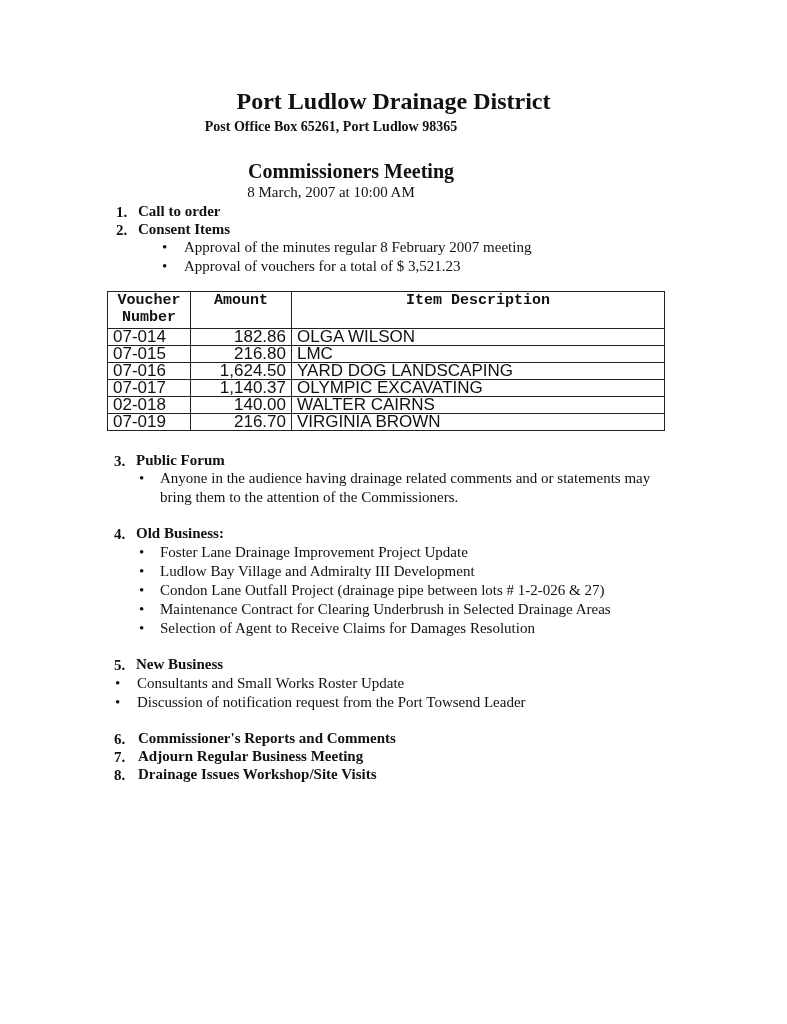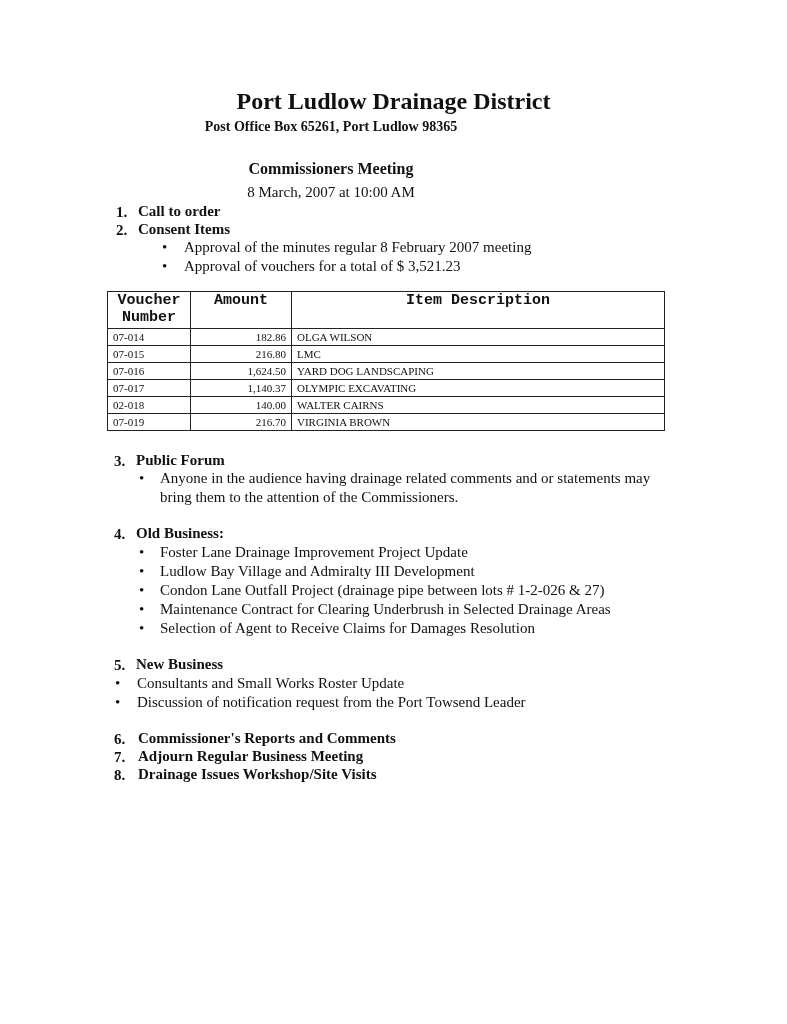--- a/index.html
+++ b/index.html
@@ -2,31 +2,31 @@
 <html><head>
 <meta charset="utf-8">
 <style>
   html, body { margin: 0; padding: 0; background: #ffffff; }
   body { width: 787px; height: 1024px; position: relative; overflow: hidden; color: #111; font-family: "Liberation Serif", serif; }
   .page { position: absolute; left: 0; top: 0; width: 787px; height: 1024px; }
   .center { position: absolute; left: 0; width: 662px; text-align: center; }
   .title { top: 88px; font-size: 24px; font-weight: bold; left: 0px; width: 787px; padding-left: 0px; }
   .subtitle { top: 119px; font-size: 14px; font-weight: bold; }
   .agenda { top: 136px; font-size: 20px; font-weight: bold; }
-  .meeting { top: 160px; font-size: 16px; font-weight: bold; }
+  .meeting { top: 160px; font-size: 20px; font-weight: bold; margin-left: 20px; }
   .date { top: 184px; font-size: 15px; }
   .abs { position: absolute; white-space: nowrap; }
   .num { font-weight: bold; font-size: 15px; }
   .b { font-weight: bold; font-size: 15px; }
   .t { font-size: 15px; }
   .bullet { position: absolute; font-size: 15px; }
   table.vouchers { position: absolute; left: 107px; top: 291px; width: 558px; border-collapse: collapse; }
   table.vouchers th, table.vouchers td { border: 1px solid #222; padding: 0 5px; }
   table.vouchers th { font-family: Liberation Mono, monospace; font-weight: bold; font-size: 15px; vertical-align: top; line-height: 17px; height: 36px; }
-  table.vouchers td { font-family: Liberation Serif, serif; font-size: 11px; height: 16px; line-height: 16px; }
+  table.vouchers td { font-family: Liberation Sans, sans-serif; font-size: 17px; height: 16px; line-height: 16px; }
   .c-num { width: 72px; text-align: center; }
   .c-amt { width: 90px; }
   td.amt { text-align: right; }
   td.vnum { text-align: left; }
 </style>
 </head>
 <body>
 
 <div class="page">
 

